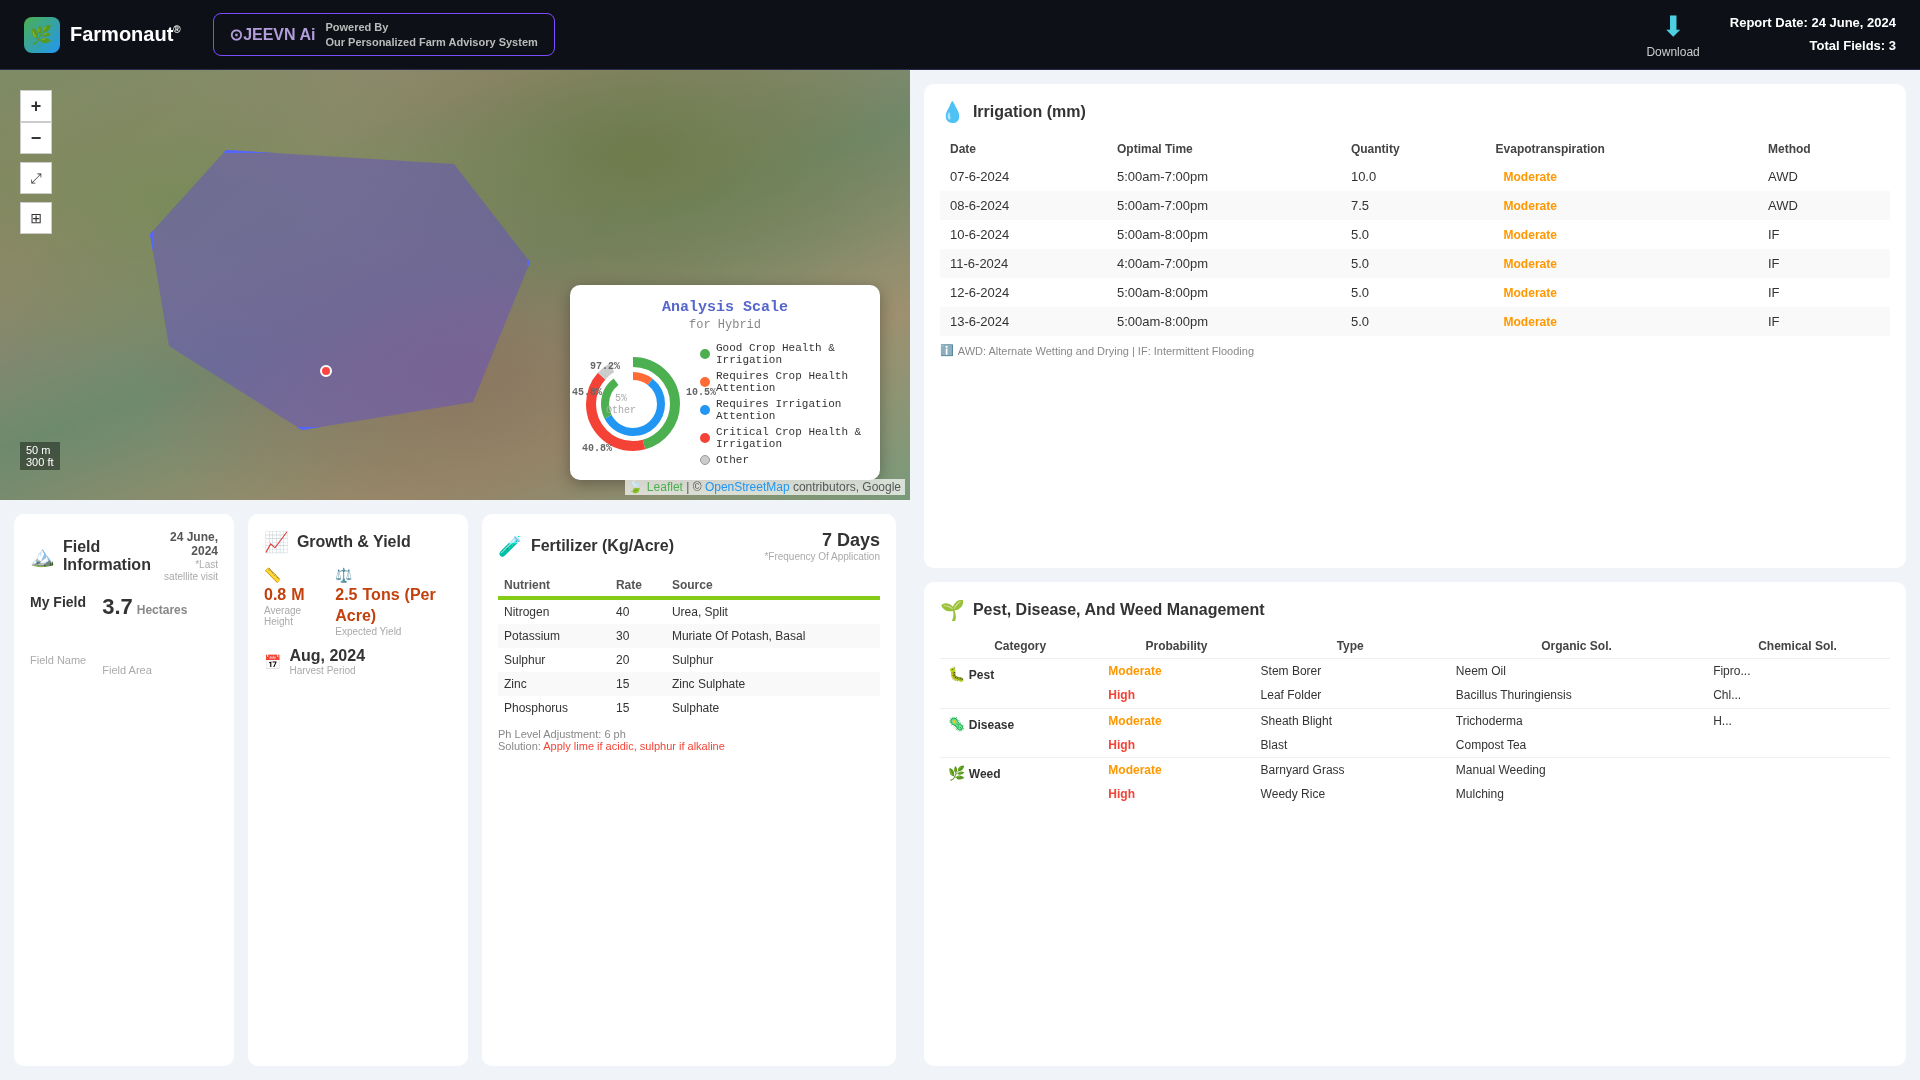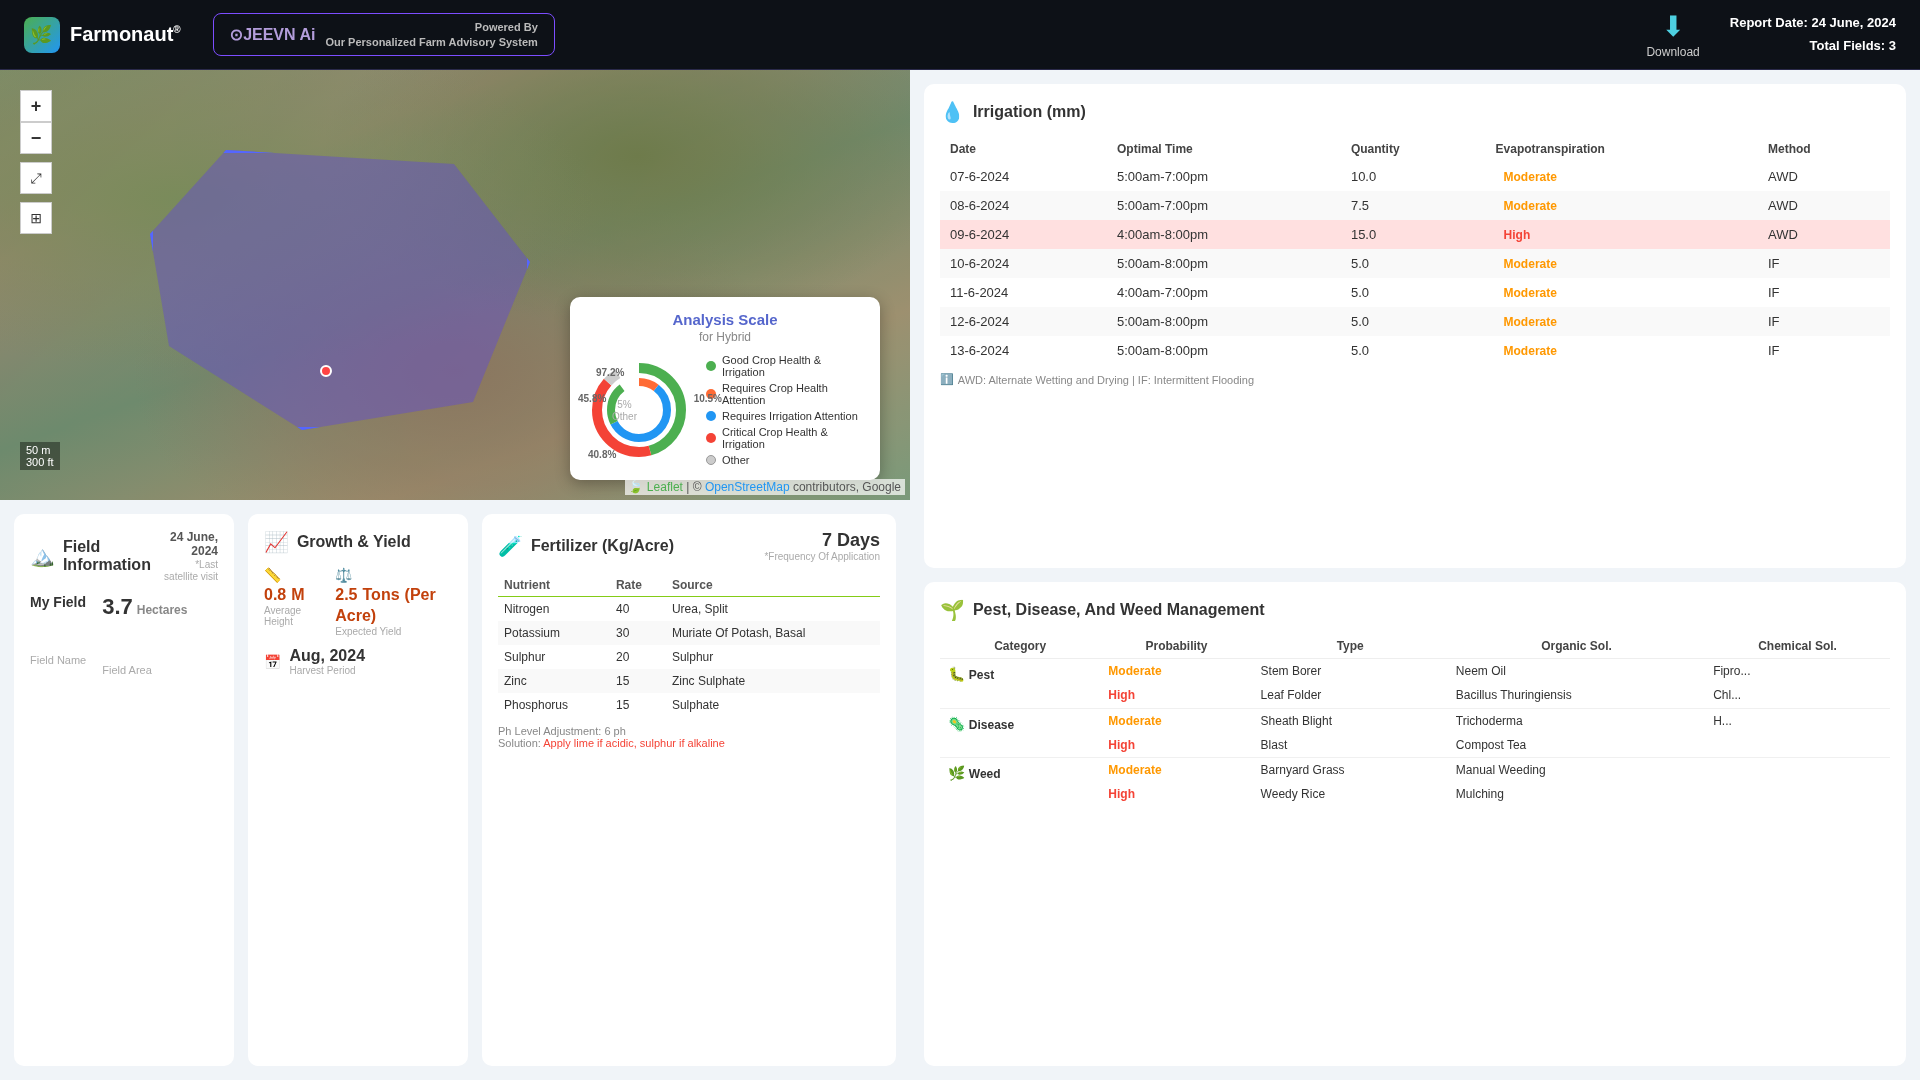--- a/index.html
+++ b/index.html
@@ -15,21 +15,21 @@
       justify-content: space-between;
       border-bottom: 1px solid #2a2a4a;
     }
     .header-left { display: flex; align-items: center; gap: 32px; }
     .logo { display: flex; align-items: center; gap: 10px; color: white; font-size: 22px; font-weight: bold; }
     .logo-icon { width: 36px; height: 36px; background: linear-gradient(135deg, #4CAF50, #2196F3); border-radius: 8px; display: flex; align-items: center; justify-content: center; color: white; font-size: 18px; }
     .logo-text { color: white; font-size: 20px; font-weight: 700; }
     .logo-reg { font-size: 10px; vertical-align: super; }
     .jeevn-badge { border: 1.5px solid #7c4dff; border-radius: 8px; padding: 6px 16px; display: flex; align-items: center; gap: 10px; }
     .jeevn-logo { color: #b39ddb; font-size: 16px; font-weight: bold; }
-    .jeevn-sub { font-size: 10px; color: #aaa; line-height: 1.3; text-align: right; }
+    .jeevn-sub { font-size: 10px; color: #aaa; line-height: 1.3; }
     .jeevn-sub span { display: block; color: #bbb; font-size: 11px; font-weight: 600; }
     .header-right { display: flex; align-items: center; gap: 30px; }
     .download-btn { display: flex; flex-direction: column; align-items: center; gap: 2px; cursor: pointer; color: white; }
     .download-icon { font-size: 28px; color: #4dd0e1; }
     .download-label { font-size: 12px; color: #ccc; }
     .report-info { text-align: right; color: #ccc; font-size: 13px; line-height: 1.7; }
     .report-info span { color: white; font-weight: bold; }
 
     
     .main { display: flex; height: calc(1080px - 70px); background: #f0f4f8; }
@@ -59,23 +59,24 @@
     .field-select { position: absolute; top: 20px; left: 70px; }
     .field-select select { width: 280px; padding: 8px 12px; border-radius: 4px; border: 1px solid #ccc; font-size: 14px; background: white; cursor: pointer; }
     .map-scale { position: absolute; bottom: 30px; left: 20px; color: white; font-size: 11px; background: rgba(0,0,0,0.4); padding: 2px 6px; }
 
     
     .analysis-popup {
       position: absolute;
       bottom: 20px; right: 30px;
       background: white;
       border-radius: 10px;
-      padding: 14px 14px;
+      padding: 14px 8px;
       width: 310px;
       box-shadow: 0 4px 15px rgba(0,0,0,0.3);
+      font-family: Liberation Mono, monospace;
     }
     .analysis-popup h3 { text-align: center; color: #5566cc; font-size: 15px; margin-bottom: 2px; }
     .analysis-popup .sub { text-align: center; color: #888; font-size: 12px; margin-bottom: 10px; }
     .analysis-chart-area { display: flex; align-items: center; gap: 12px; }
     .donut-chart { width: 110px; height: 110px; position: relative; flex-shrink: 0; }
     .donut-chart svg { width: 110px; height: 110px; }
     .legend { display: flex; flex-direction: column; gap: 4px; font-size: 11px; }
     .legend-item { display: flex; align-items: center; gap: 6px; }
     .legend-dot { width: 10px; height: 10px; border-radius: 50%; flex-shrink: 0; }
     .map-attribution { position: absolute; bottom: 5px; right: 5px; font-size: 12px; color: #555; background: rgba(255,255,255,0.7); padding: 1px 4px; }
@@ -111,21 +112,21 @@
     .harvest-val { font-size: 16px; font-weight: 700; color: #333; }
     .harvest-lbl { font-size: 10px; color: #aaa; }
 
     
     .fertilizer-card { flex: 1; background: white; border-radius: 10px; padding: 16px; }
     .fert-header { display: flex; align-items: center; justify-content: space-between; margin-bottom: 12px; }
     .fert-freq { text-align: right; }
     .fert-freq .days { font-size: 18px; font-weight: 700; color: #333; }
     .fert-freq .freq-label { font-size: 10px; color: #aaa; }
     .fert-table { width: 100%; border-collapse: collapse; font-size: 12px; }
-    .fert-table th { text-align: left; color: #555; font-weight: 600; padding: 4px 6px; border-bottom: 1px solid #84cc16; }
+    .fert-table th { text-align: left; color: #555; font-weight: 600; padding: 4px 6px; border-bottom: 4px solid #84cc16; }
     .fert-table td { padding: 5px 6px; color: #333; }
     .fert-table tr:nth-child(even) { background: #f9f9f9; }
     .fert-footer { margin-top: 8px; font-size: 11px; color: #888; }
     .fert-footer a { color: #f44336; text-decoration: none; }
 
     
     .right-panel { flex: 1; display: flex; flex-direction: column; padding: 14px; gap: 14px; background: #f0f4f8; }
 
     
     .irrigation-card { background: white; border-radius: 10px; padding: 16px; flex: 1; }
@@ -426,27 +427,20 @@
     <td>5:00am-7:00pm</td>
     <td>10.0</td>
     <td><span class="badge badge-moderate">Moderate</span></td>
     <td>AWD</td>
   </tr>
             <tr>
     <td>08-6-2024</td>
     <td>5:00am-7:00pm</td>
     <td>7.5</td>
     <td><span class="badge badge-moderate">Moderate</span></td>
-    <td>AWD</td>
-  </tr>
-            <tr class="highlight">
-    <td>09-6-2024</td>
-    <td>4:00am-8:00pm</td>
-    <td>15.0</td>
-    <td><span class="badge badge-high">High</span></td>
     <td>AWD</td>
   </tr>
             <tr>
     <td>10-6-2024</td>
     <td>5:00am-8:00pm</td>
     <td>5.0</td>
     <td><span class="badge badge-moderate">Moderate</span></td>
     <td>IF</td>
   </tr>
             <tr>

